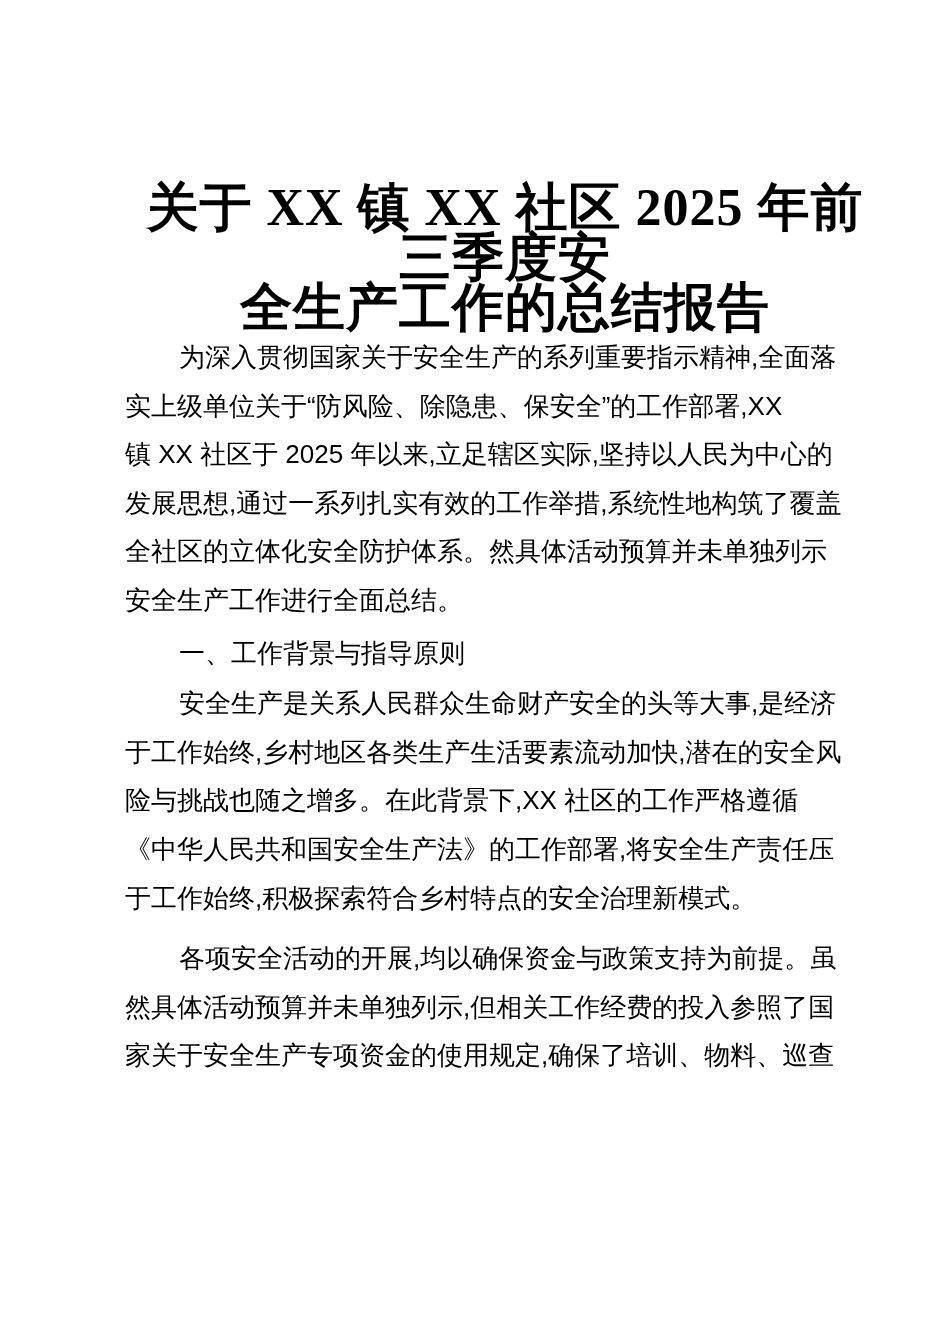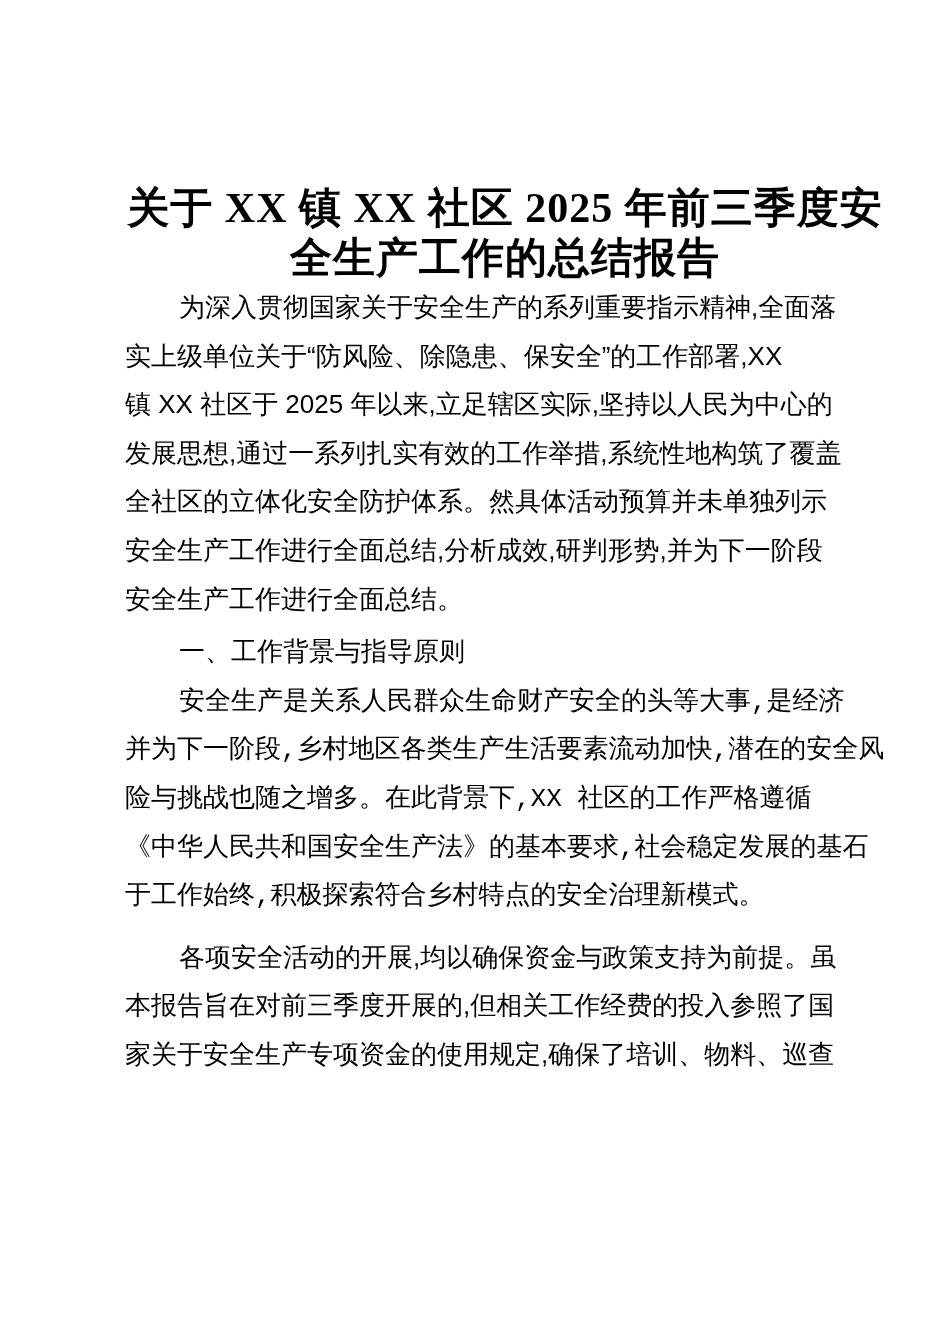--- a/index.html
+++ b/index.html
@@ -16,34 +16,34 @@
   .content {
     position: absolute;
     left: 125px;
     top: 183px;
     width: 790px;
   }
   .doc-title {
     width: 760px;
     font-family: "Liberation Serif", "DejaVu Serif", serif;
     font-weight: bold;
-    font-size: 42px;
+    font-size: 52px;
     line-height: 50px;
     letter-spacing: 1px;
     text-align: center;
     color: #000000;
   }
   .body-text {
     font-size: 26px;
     line-height: 48.6px;
     color: #000000;
   }
   .para { margin: 0; }
   .para.m-heading { margin-top: 4px; }
-  .para.m-after-heading { margin-top: 2px; font-family: Liberation Mono, monospace; }
+  .para.m-after-heading { margin-top: 2px; }
   .para.m-last { margin-top: 12px; }
   .line {
     white-space: nowrap;
   }
   .line.indent {
     text-indent: 54px;
   }
 </style>
 </head>
 <body>
@@ -57,37 +57,36 @@
     </div>
 
     <div class="body-text">
 
       <div class="para">
         <div class="line indent">为深入贯彻国家关于安全生产的系列重要指示精神,全面落</div>
         <div class="line">实上级单位关于“防风险、除隐患、保安全”的工作部署,XX</div>
         <div class="line">镇 XX 社区于 2025 年以来,立足辖区实际,坚持以人民为中心的</div>
         <div class="line">发展思想,通过一系列扎实有效的工作举措,系统性地构筑了覆盖</div>
         <div class="line">全社区的立体化安全防护体系。然具体活动预算并未单独列示</div>
-        <div class="line">安全生产工作进行全面总结,分析成效,研判形势,并为下一阶段</div>
         <div class="line">安全生产工作进行全面总结。</div>
       </div>
 
       <div class="para m-heading">
         <div class="line indent">一、工作背景与指导原则</div>
       </div>
 
       <div class="para m-after-heading">
         <div class="line indent">安全生产是关系人民群众生命财产安全的头等大事,是经济</div>
-        <div class="line">并为下一阶段,乡村地区各类生产生活要素流动加快,潜在的安全风</div>
+        <div class="line">于工作始终,乡村地区各类生产生活要素流动加快,潜在的安全风</div>
         <div class="line">险与挑战也随之增多。在此背景下,XX 社区的工作严格遵循</div>
-        <div class="line">《中华人民共和国安全生产法》的基本要求,社会稳定发展的基石</div>
+        <div class="line">《中华人民共和国安全生产法》的工作部署,将安全生产责任压</div>
         <div class="line">于工作始终,积极探索符合乡村特点的安全治理新模式。</div>
       </div>
 
       <div class="para m-last">
         <div class="line indent">各项安全活动的开展,均以确保资金与政策支持为前提。虽</div>
-        <div class="line">本报告旨在对前三季度开展的,但相关工作经费的投入参照了国</div>
+        <div class="line">然具体活动预算并未单独列示,但相关工作经费的投入参照了国</div>
         <div class="line">家关于安全生产专项资金的使用规定,确保了培训、物料、巡查</div>
       </div>
 
     </div>
   </div>
 </div>
 
 </body></html>

